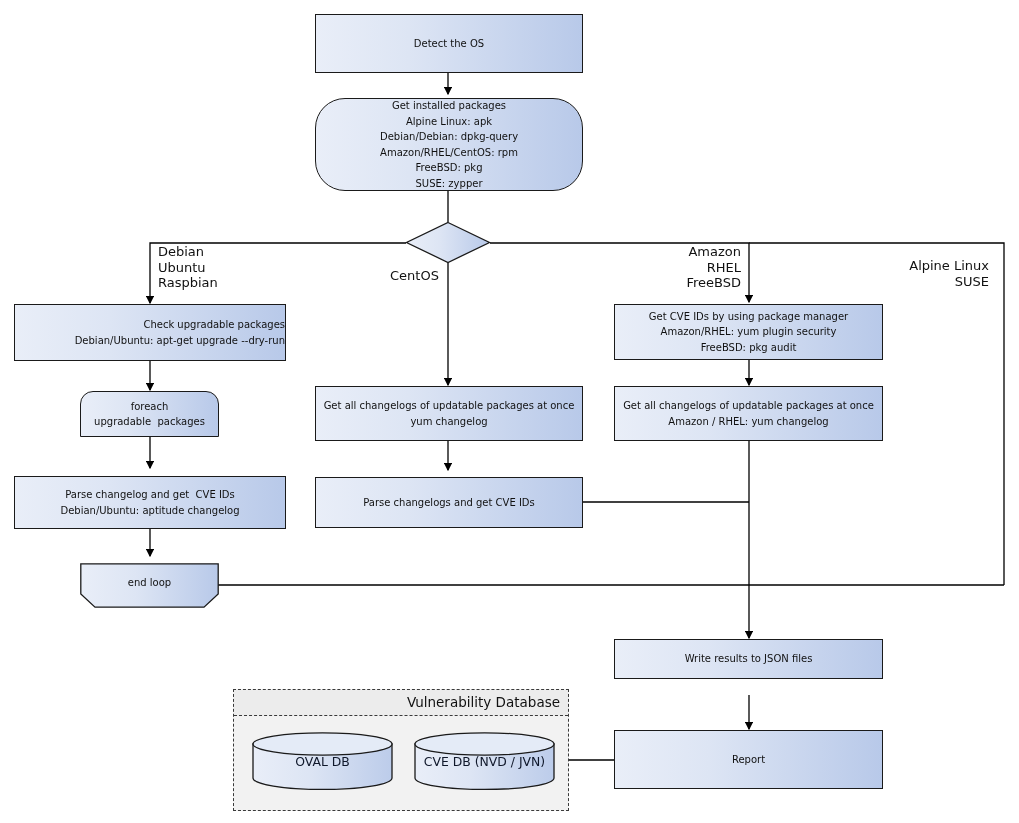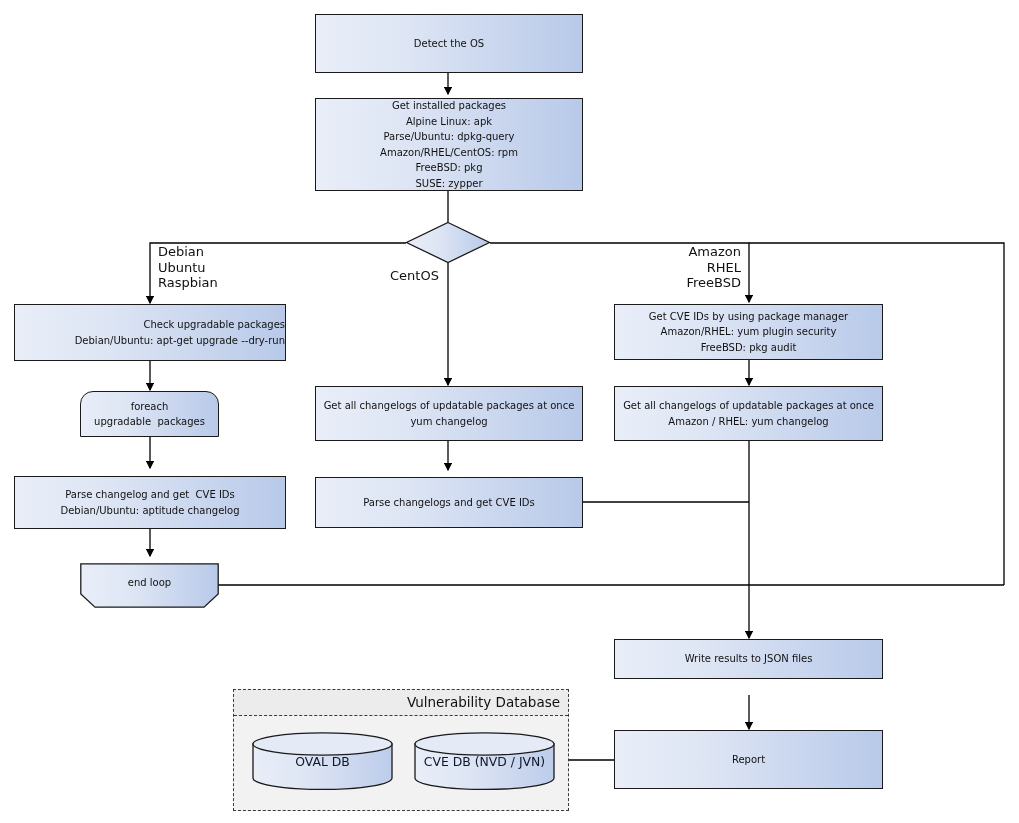--- a/index.html
+++ b/index.html
@@ -156,24 +156,24 @@
       <line x1="749" y1="695" x2="749" y2="729" marker-end="url(#arrow)"></line>
 
       <line x1="555" y1="760" x2="614" y2="760"></line>
     </g>
   </svg>
 
   <div class="node" style="left:315px; top:14px; width:268px; height:59px;">
     <span class="txt">Detect the OS</span>
   </div>
 
-  <div class="node" style="left:315px; top:98px; width:268px; height:93px; flex-direction:column;">
+  <div class="node" style="left:315px; top:98px; width:268px; height:93px; flex-direction:column;border-radius:30px;">
     <span class="txt">Get installed packages</span>
     <span class="txt">Alpine Linux: apk</span>
-    <span class="txt">Parse/Ubuntu: dpkg-query</span>
+    <span class="txt">Debian/Debian: dpkg-query</span>
     <span class="txt">Amazon/RHEL/CentOS: rpm</span>
     <span class="txt">FreeBSD: pkg</span>
     <span class="txt">SUSE: zypper</span>
   </div>
 
   <div class="diamond-wrap" style="left:405px; top:221px; width:86px; height:43px;">
     <svg width="86" height="43" viewBox="0 0 86 43" xmlns="http://www.w3.org/2000/svg">
       <defs>
         <linearGradient id="gdiam" x1="0" y1="0" x2="1" y2="0">
           <stop offset="0%" stop-color="#e9eef8"></stop>
@@ -188,20 +188,22 @@
   <div class="edge-label left-al" style="left:158px; top:244px; width:120px;">Debian
 Ubuntu
 Raspbian</div>
 
   <div class="edge-label left-al" style="left:390px; top:268px; width:60px;">CentOS</div>
 
   <div class="edge-label" style="left:620px; top:244px; width:121px;">Amazon
 RHEL
 FreeBSD</div>
 
+  <div class="edge-label" style="left:860px; top:258px; width:129px;">Alpine Linux
+SUSE</div>
 
   <div class="node" style="left:14px; top:304px; width:272px; height:57px; flex-direction:column;align-items:flex-end;">
     <span class="txt">Check upgradable packages</span>
     <span class="txt">Debian/Ubuntu: apt-get upgrade --dry-run</span>
   </div>
 
   <div class="node loop-start" style="left:80px; top:391px; width:139px; height:46px; flex-direction:column;">
     <span class="txt">foreach</span>
     <span class="txt">upgradable  packages</span>
   </div>

